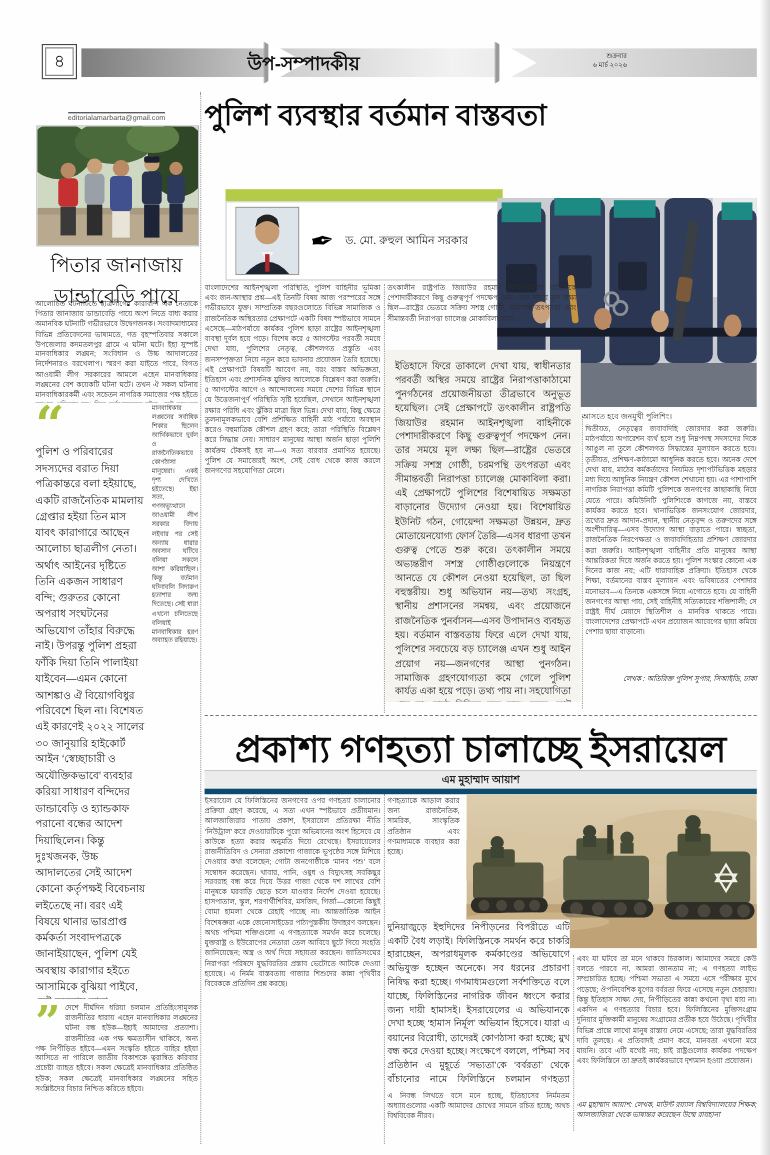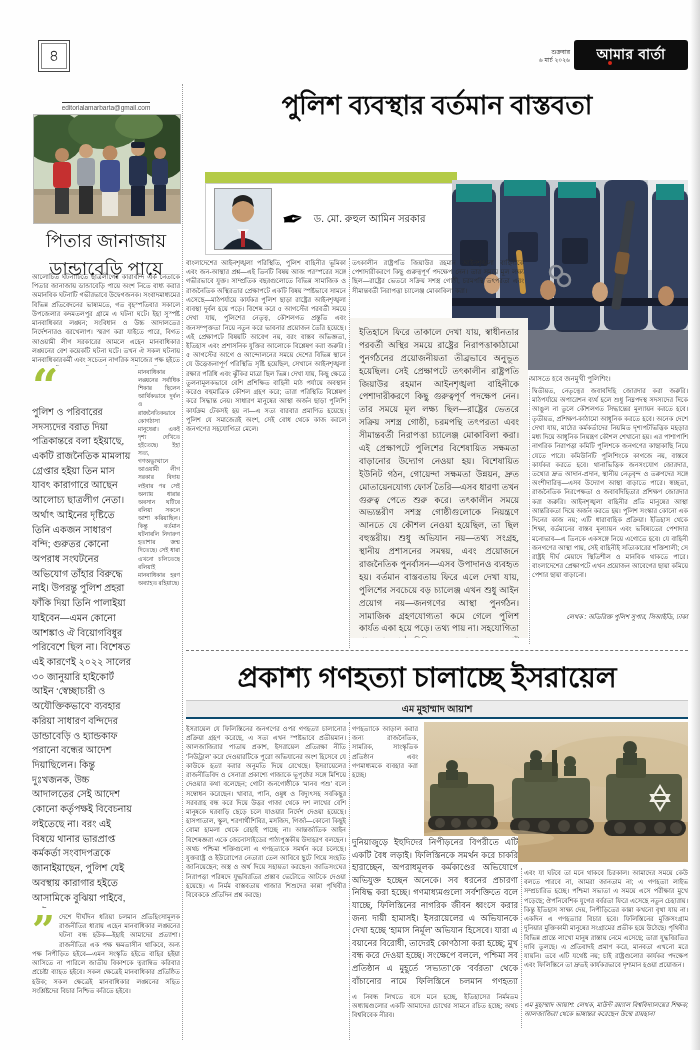--- a/index.html
+++ b/index.html
@@ -37,71 +37,72 @@
   .tiny{font-size:6.5px;line-height:1.42;text-align:justify;color:#2e2e2e;overflow:hidden;}
   .tiny6{font-size:5.8px;line-height:1.4;text-align:justify;color:#2e2e2e;overflow:hidden;}
   .ed-intro{left:32px;top:272px;width:148px;height:94px;}
   .ed-quote-col{left:32px;top:368px;width:100px;height:540px;overflow:hidden;}
   .ed-side-col{left:138px;top:368px;width:42px;height:540px;}
   .qmark{font-family:"DejaVu Serif",serif;font-weight:bold;color:#a6c23c;font-size:46px;line-height:.8;}
   .ed-bigtext{font-size:9.5px;line-height:1.55;color:#222;text-align:left;}
   .ed-close{left:32px;top:912px;width:148px;height:126px;}
   .ed-close .qmark{float:left;margin:0 4px 0 0;font-size:40px;line-height:.9;}
   
-  .main-headline{left:186px;top:88px;width:502px;text-align:center;font-size:26px;line-height:1.35;
+  .main-headline{left:186px;top:88px;width:502px;text-align:left;font-size:26px;line-height:1.35;
     font-weight:600;color:#0b0b0b;}
   .author-strip{left:205px;top:172px;width:252px;height:84px;}
   .author-bar{position:absolute;left:0;top:0;width:100%;height:11px;background:#b4cb47;}
   .author-box{position:absolute;left:0;top:11px;width:100%;height:72px;background:#fff;border:1px solid #ccc;
     display:flex;align-items:center;gap:10px;padding:0 8px;box-sizing:border-box;}
   .author-photo{width:56px;height:60px;border:1px solid #999;flex:0 0 auto;}
   .pen{font-size:26px;color:#000;transform:rotate(-8deg);line-height:1;}
   .author-name{font-size:10px;color:#222;}
   .police-photo{left:452px;top:180px;width:236px;height:190px;}
   .photo-caption{left:452px;top:373px;width:236px;font-size:7px;color:#333;text-align:center;}
   .m-col1{left:186px;top:258px;width:160px;height:392px;}
   .m-col2top{left:352px;top:258px;width:172px;height:58px;}
   .quote-box{left:350px;top:318px;width:178px;height:320px;background:#f6f4ef;z-index:3;
     padding:8px 9px;box-sizing:border-box;font-size:8.6px;line-height:1.5;text-align:justify;color:#1e1e1e;overflow:hidden;}
   .m-col3{left:532px;top:386px;width:156px;height:222px;}
   .m-credit{left:532px;top:612px;width:156px;font-size:6.5px;color:#111;text-align:right;font-style:italic;}
   
-  .s-headline{left:176px;top:656px;width:502px;text-align:center;font-size:28px;font-weight:600;color:#0b0b0b;}
+  .s-headline{left:186px;top:656px;width:502px;text-align:center;font-size:33px;font-weight:600;color:#0b0b0b;}
   .s-byline{left:186px;top:700px;width:502px;height:16px;background:#ececec;border-top:1px solid #c9c9c9;
-    border-bottom:2px solid #0c4a6e;display:flex;align-items:center;justify-content:center;
+    border-bottom:5px solid #0c4a6e;display:flex;align-items:center;justify-content:center;
     font-size:9.5px;font-weight:bold;color:#222;}
   .tanks-photo{left:424px;top:722px;width:264px;height:140px;z-index:1;}
   .s-col1{left:186px;top:724px;width:160px;height:316px;}
   .s-col2a{left:352px;top:724px;width:66px;height:110px;}
   .s-highlight{left:352px;top:836px;width:166px;height:152px;background:#fff;z-index:2;
     font-size:8.4px;line-height:1.5;text-align:justify;color:#1e1e1e;overflow:hidden;}
   .s-col2tail{left:352px;top:992px;width:166px;height:46px;}
   .s-col3{left:524px;top:868px;width:164px;height:130px;}
   .s-bio{left:524px;top:1000px;width:164px;font-size:6.5px;font-style:italic;color:#222;line-height:1.4;text-align:justify;}
   .edge{left:690px;top:0;width:10px;height:1050px;background:linear-gradient(to right,#ffffff,#d8d8d8);}
 </style>
 </head>
 <body>
 
 <div class="page">
 
   <div class="abs pagenum-box">
     <span>৪</span>
   </div>
 
+  <div class="abs header-band">
+    <div class="header-arrow arrow1"></div>
+    <div class="header-arrow arrow2"></div>
+    <div class="section-title">উপ-সম্পাদকীয়</div>
+  </div>
 
   <div class="abs date-block">
     <span>শুক্রবার</span>
     <span>৬ মার্চ ২০২৬</span>
   </div>
 
-  <div class="abs masthead">
-    <span>আমার বার্তা</span>
-    <span class="dot"></span>
-  </div>
 
   <div class="abs vdot" style="left:182px;top:84px;height:956px;"></div>
   <div class="abs vdot" style="left:349px;top:258px;height:390px;"></div>
   <div class="abs vdot" style="left:529px;top:378px;height:266px;"></div>
   <div class="abs hdash" style="left:186px;top:650px;width:502px;"></div>
   <div class="abs vdot" style="left:349px;top:722px;height:318px;"></div>
   <div class="abs vdot" style="left:521px;top:868px;height:160px;"></div>
   <div class="abs edge"></div>
 
   <div class="abs ed-rule"></div>

